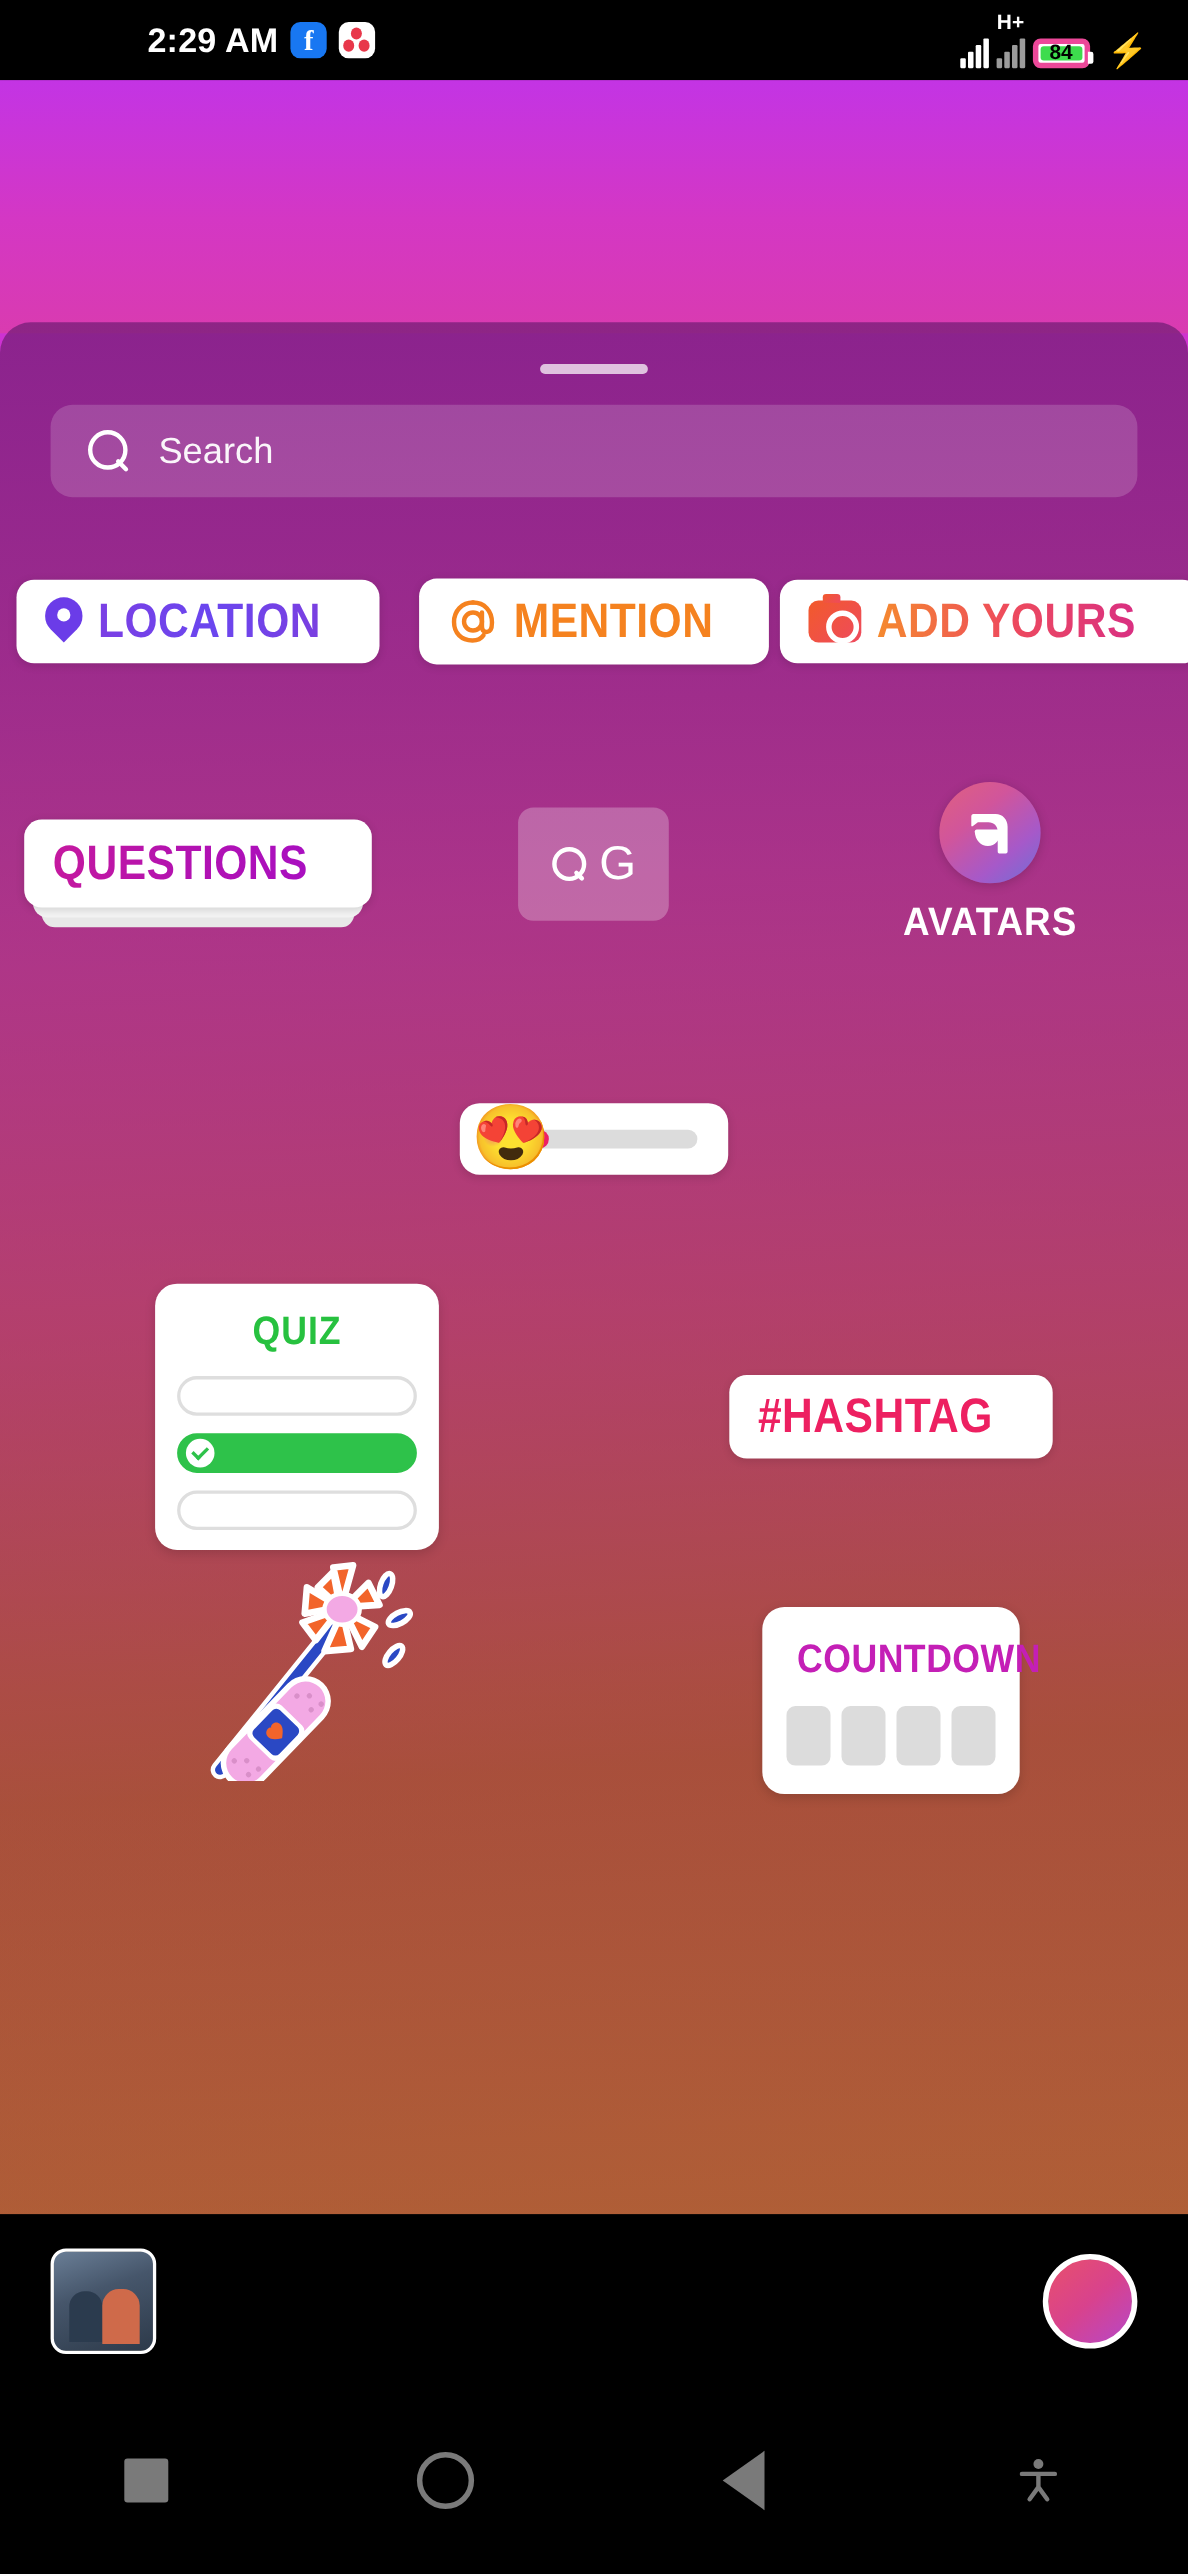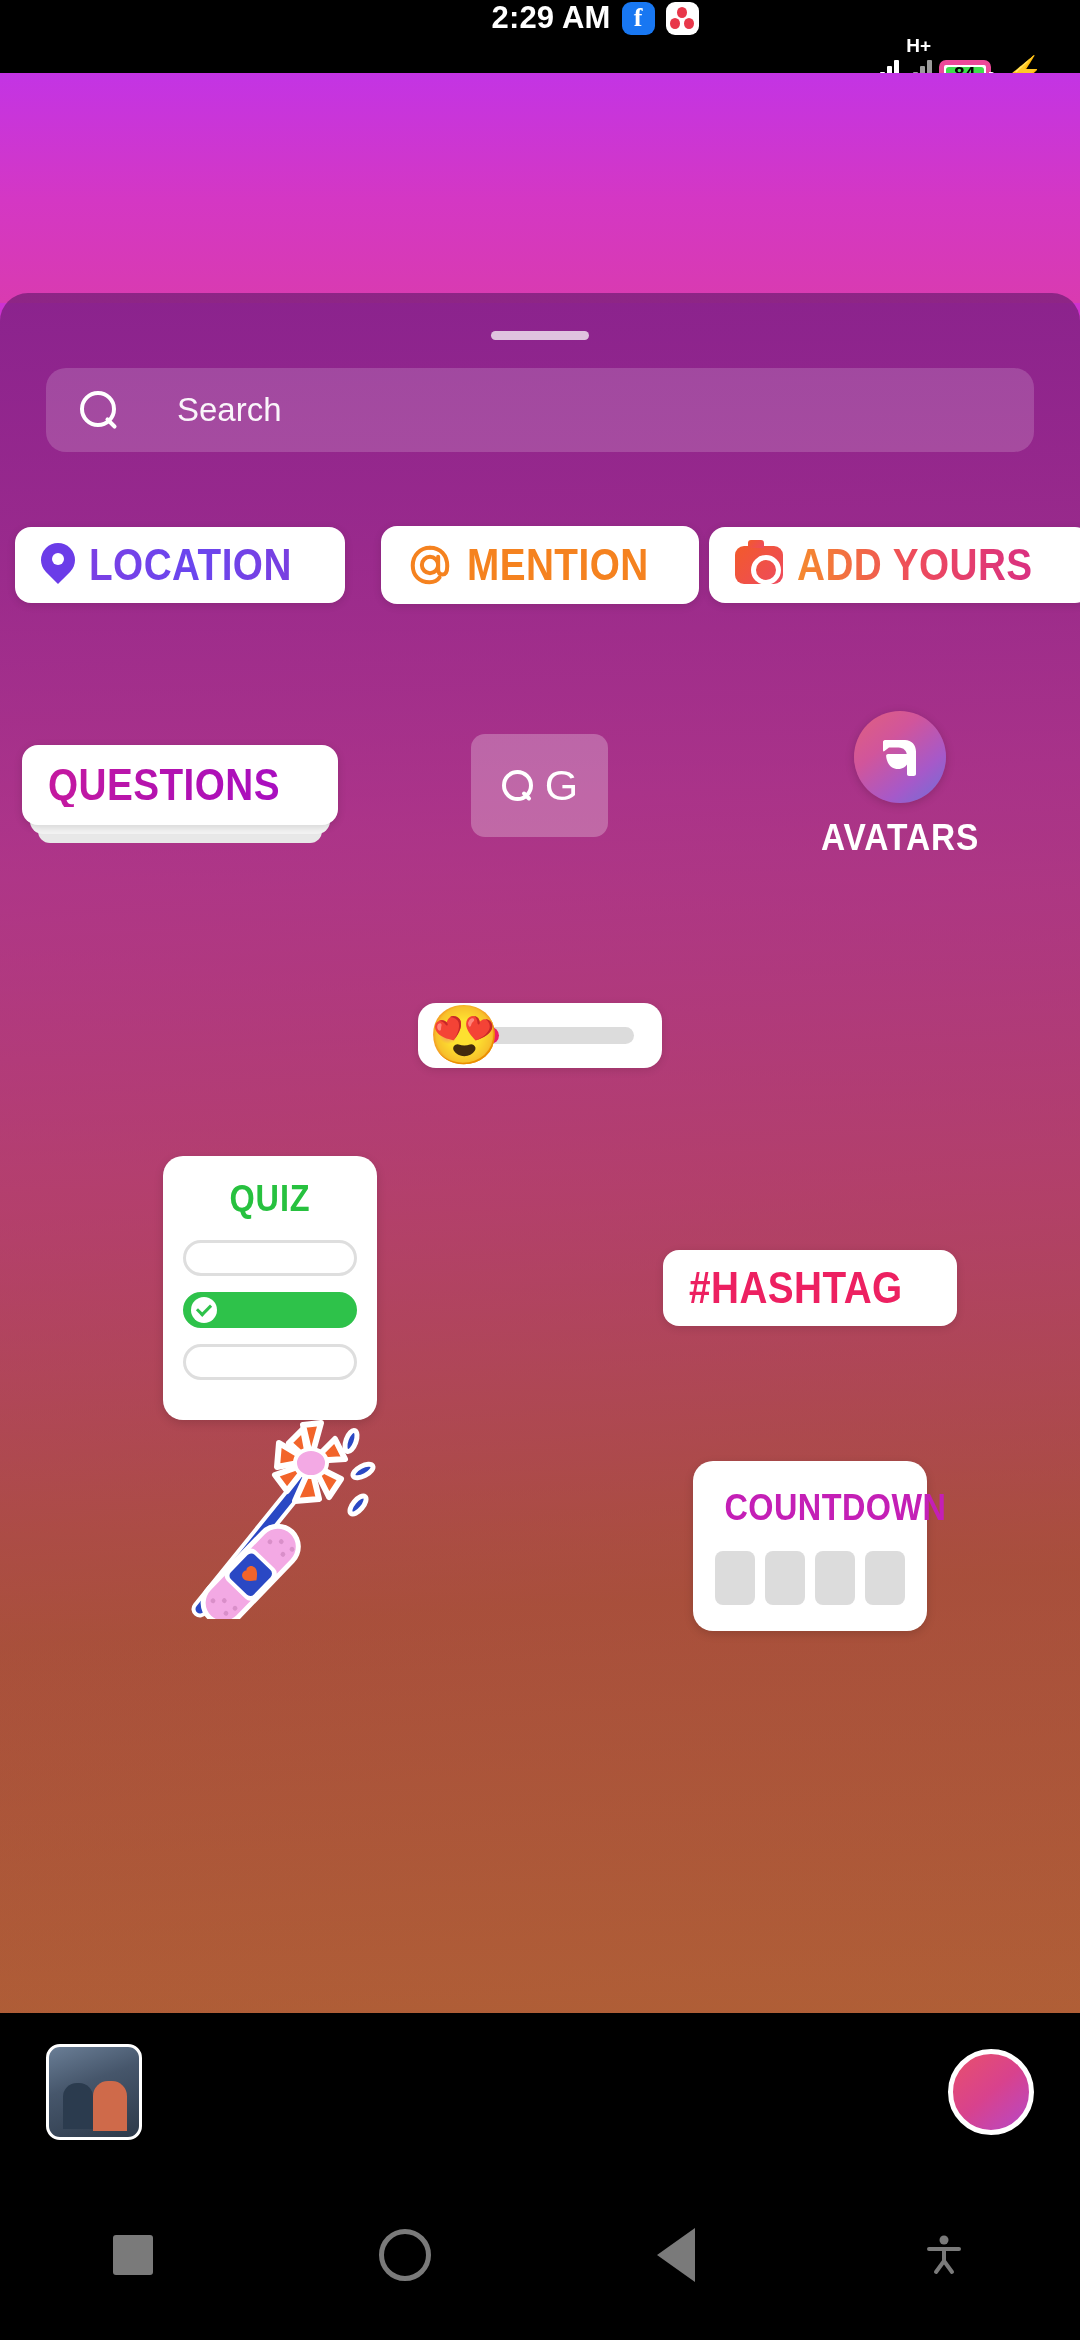--- a/index.html
+++ b/index.html
@@ -9,21 +9,20 @@
     background:#000;
     overflow:hidden;
     position:relative;
   }
 
   
   .statusbar{
     position:absolute; top:0; left:0; width:1080px; height:73px;
     background:#000; color:#fff; display:flex; align-items:center;
     padding:0 24px;
-    flex-direction:column;
   }
   .sb-left{ display:flex; align-items:center; gap:11px; margin-left:110px;}
   .sb-time{ font-size:31px; font-weight:600; letter-spacing:.2px; }
   .sb-right{ margin-left:auto; display:flex; align-items:flex-end; gap:7px; margin-right:12px;}
   .fb-icon{
     width:33px;height:33px;border-radius:9px;background:#1877F2;
     display:flex;align-items:center;justify-content:center;
     font-size:26px;font-weight:700;color:#fff;font-family:"Liberation Serif",serif;
     line-height:1;
   }
@@ -80,21 +79,21 @@
   }
   .handle{
     width:98px;height:9px;border-radius:6px;background:rgba(255,255,255,.72);
     margin:38px auto 0;
   }
   .searchbar{
     margin:28px 46px 0; height:84px; border-radius:20px;
     background:rgba(255,255,255,.17);
     display:flex; align-items:center; padding:0 34px; gap:26px;
   }
-  .search-ph{ color:#fff; font-size:33px; opacity:.95;margin-left:33px;}
+  .search-ph{ color:#fff; font-size:33px; opacity:.95;}
   .mag{ width:38px;height:38px; position:relative; flex:none;}
   .mag:before{ content:""; position:absolute; width:28px;height:28px;border:4px solid #fff;border-radius:50%; left:0; top:0;}
   .mag:after{ content:""; position:absolute; width:14px;height:4px;background:#fff;border-radius:3px;
               transform:rotate(45deg); left:24px; top:30px;}
 
   
   .grid{ margin-top:18px; }
   .row{ display:flex; align-items:center; justify-content:space-around; }
   .r1{ height:190px; }
   .r2{ height:250px; }
@@ -187,21 +186,21 @@
 
   
   .pollbars{ display:flex; flex-direction:column; gap:8px; flex:none;}
   .pollbars span{ height:11px; border-radius:6px; background:#e8205f; display:block;}
   .pollbars span:nth-child(1){ width:50px;}
   .pollbars span:nth-child(2){ width:44px;}
   .pollbars span:nth-child(3){ width:36px;}
   .txt-poll{ color:#e8205f;}
 
   
-  .quizcard{ background:#fff; border-radius:20px; padding:22px 20px 40px; width:214px;
+  .quizcard{ background:#fff; border-radius:20px; padding:22px 20px 18px; width:258px;
              box-shadow:0 3px 10px rgba(0,0,0,.15);}
   .quiz-title{ color:#27c13f; font-size:36px; font-weight:700; text-align:center;
                letter-spacing:1px; margin-bottom:20px; transform:scaleX(.9);}
   .qopt{ height:36px; border-radius:19px; border:3px solid #dedede; margin-bottom:16px; background:#fff;}
   .qopt.sel{ background:#2ec24a; border-color:#2ec24a; position:relative;}
   .qopt.sel .check{
     position:absolute; left:5px; top:50%; transform:translateY(-50%);
     width:26px;height:26px;border-radius:50%;background:#fff;
     display:flex;align-items:center;justify-content:center;}
   .qopt.sel .check:after{ content:""; width:11px;height:6px;border-left:3.5px solid #2ec24a;

